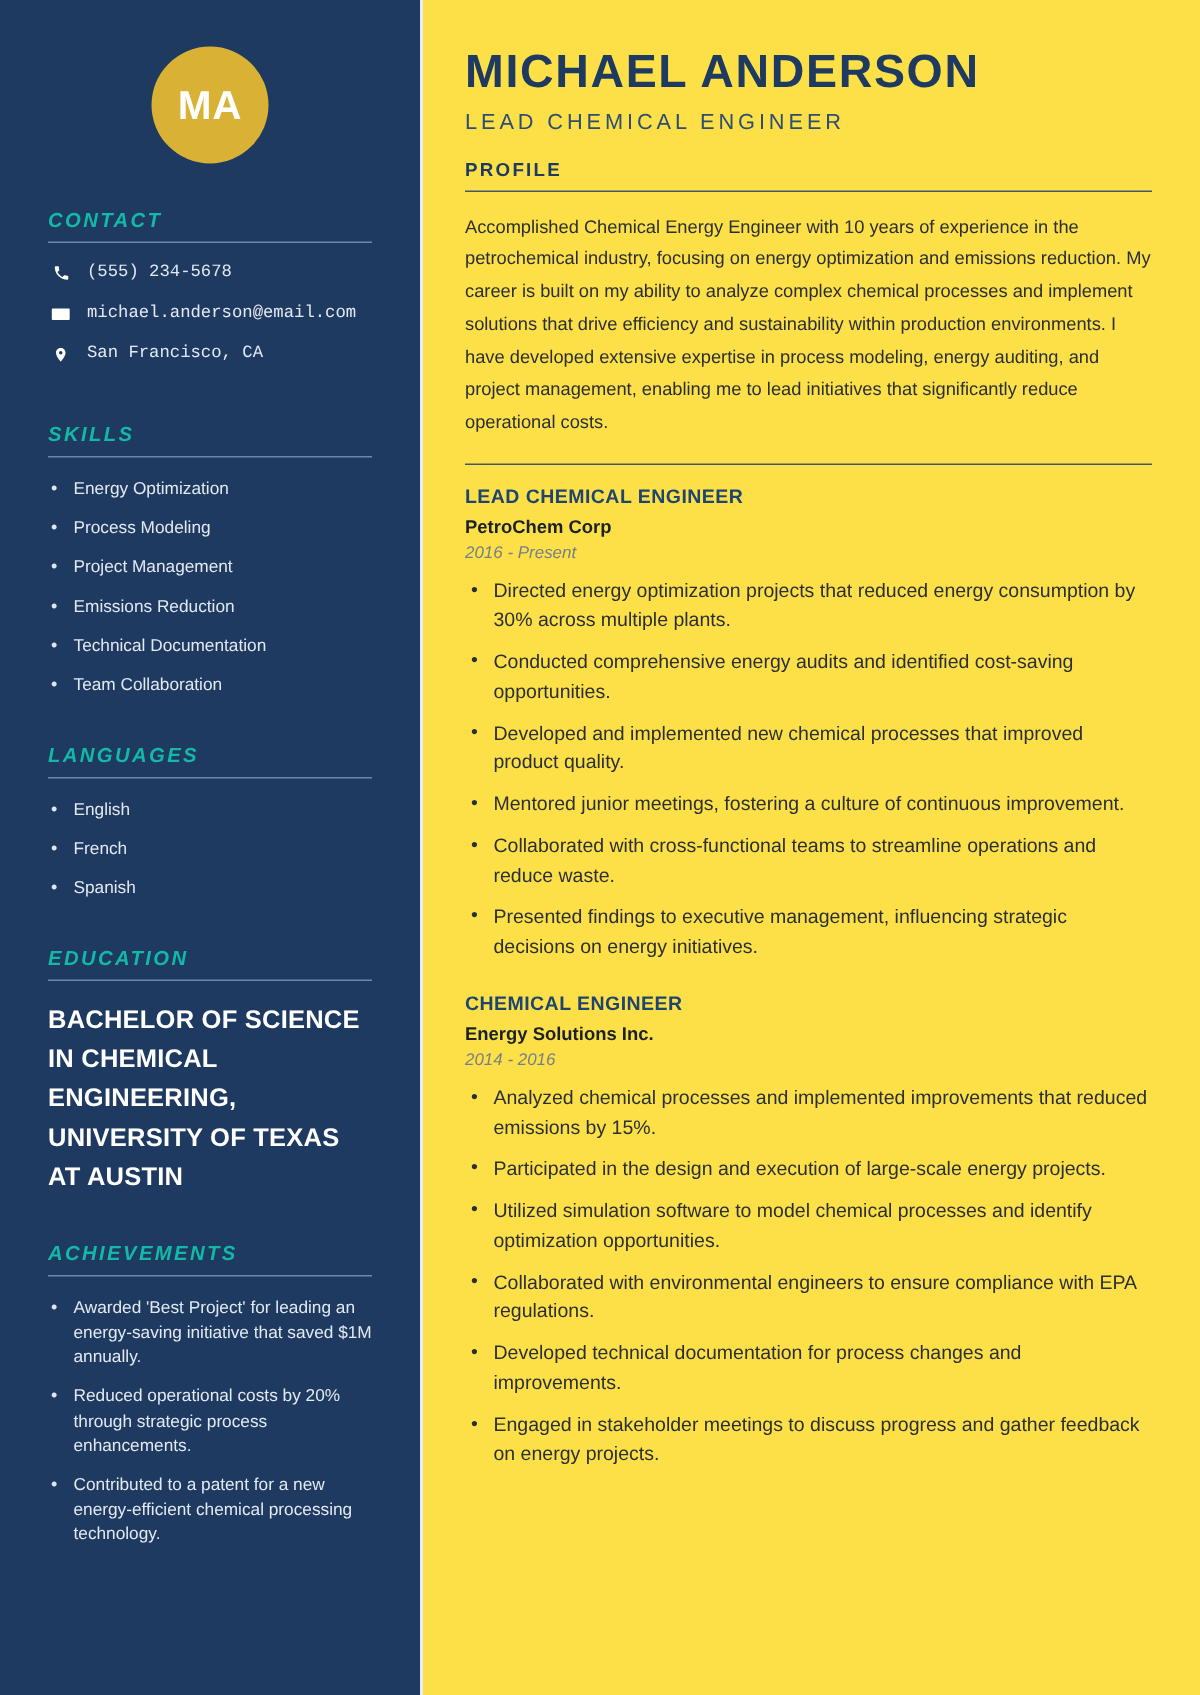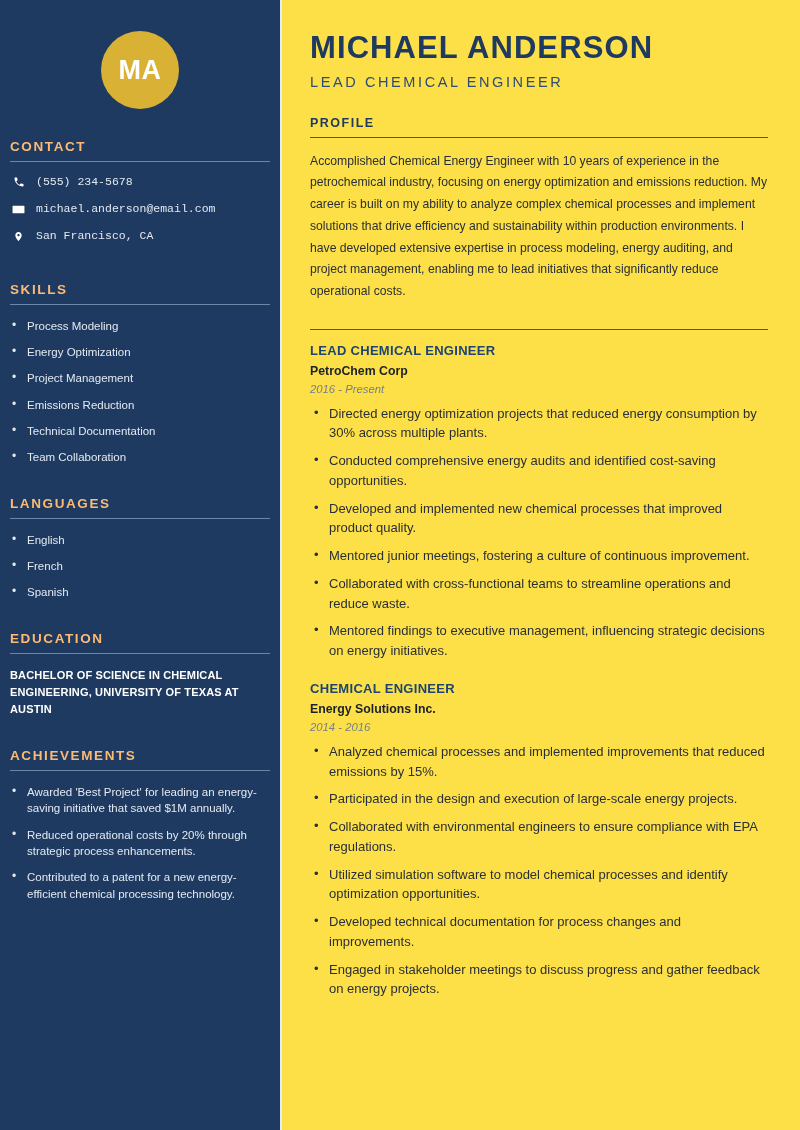--- a/index.html
+++ b/index.html
@@ -16,21 +16,21 @@
     overflow: hidden;
   }
 
   
   .sidebar {
     width: 280px;
     min-width: 280px;
     height: 1130px;
     background: #1e3a60;
     color: #ffffff;
-    padding: 0 10px;
+    padding: 0 32px;
     position: relative;
   }
 
   .avatar-wrap {
     display: flex;
     justify-content: center;
     padding-top: 31px;
   }
 
   .avatar {
@@ -46,22 +46,23 @@
     font-weight: bold;
     letter-spacing: 0.5px;
   }
 
   .side-section { margin-top: 0; }
 
   .side-heading {
     font-size: 13.5px;
     font-weight: bold;
     letter-spacing: 1.6px;
-    color: #fdba74;
+    color: #14b8a6;
     margin-bottom: 7px;
+    font-style: italic;
   }
 
   .side-rule {
     height: 1px;
     background: #6f87a6;
     margin-bottom: 13px;
   }
 
   .contact-list { list-style: none; font-family: Liberation Mono, monospace; }
 
@@ -101,21 +102,21 @@
   .side-list li::before {
     content: "\2022";
     position: absolute;
     left: 2px;
     top: -1px;
     font-size: 12px;
     color: #dfe6ef;
   }
 
   .edu-text {
-    font-size: 11px;
+    font-size: 17px;
     font-weight: bold;
     color: #ffffff;
     line-height: 1.55;
     letter-spacing: 0.15px;
   }
 
   .gap-lg { height: 30px; }
   .gap-md { height: 26px; }
   .gap-sm { height: 20px; }
 
@@ -136,21 +137,21 @@
     line-height: 1.15;
   }
 
   .job-subtitle {
     font-size: 14.5px;
     color: #2d4d73;
     letter-spacing: 2.6px;
     margin-top: 8px;
   }
 
-  .main-section { margin-top: 26px; }
+  .main-section { margin-top: 16px; }
 
   .main-heading {
     font-size: 12.5px;
     font-weight: bold;
     color: #1e3a60;
     letter-spacing: 1.5px;
     margin-bottom: 7px;
   }
 
   .main-rule {
@@ -255,22 +256,22 @@
 
     </ul>
   </section>
 
   <div class="gap-md"></div>
 
   <section class="side-section">
     <div class="side-heading">SKILLS</div>
     <div class="side-rule"></div>
     <ul class="side-list">
+      <li>Energy Optimization</li>
       <li>Process Modeling</li>
-      <li>Energy Optimization</li>
       <li>Project Management</li>
       <li>Emissions Reduction</li>
       <li>Technical Documentation</li>
       <li>Team Collaboration</li>
     </ul>
   </section>
 
   <div class="gap-sm"></div>
 
   <section class="side-section">
@@ -324,33 +325,33 @@
     <div class="job-block">
       <div class="job-title">LEAD CHEMICAL ENGINEER</div>
       <div class="job-company">PetroChem Corp</div>
       <div class="job-dates">2016 - Present</div>
       <ul class="job-bullets">
         <li>Directed energy optimization projects that reduced energy consumption by 30% across multiple plants.</li>
         <li>Conducted comprehensive energy audits and identified cost-saving opportunities.</li>
         <li>Developed and implemented new chemical processes that improved product quality.</li>
         <li>Mentored junior meetings, fostering a culture of continuous improvement.</li>
         <li>Collaborated with cross-functional teams to streamline operations and reduce waste.</li>
-        <li>Mentored findings to executive management, influencing strategic decisions on energy initiatives.</li>
+        <li>Presented findings to executive management, influencing strategic decisions on energy initiatives.</li>
       </ul>
     </div>
 
     <div class="job-block">
       <div class="job-title">CHEMICAL ENGINEER</div>
       <div class="job-company">Energy Solutions Inc.</div>
       <div class="job-dates">2014 - 2016</div>
       <ul class="job-bullets">
         <li>Analyzed chemical processes and implemented improvements that reduced emissions by 15%.</li>
         <li>Participated in the design and execution of large-scale energy projects.</li>
+        <li>Utilized simulation software to model chemical processes and identify optimization opportunities.</li>
         <li>Collaborated with environmental engineers to ensure compliance with EPA regulations.</li>
-        <li>Utilized simulation software to model chemical processes and identify optimization opportunities.</li>
         <li>Developed technical documentation for process changes and improvements.</li>
         <li>Engaged in stakeholder meetings to discuss progress and gather feedback on energy projects.</li>
       </ul>
     </div>
 
   </section>
 
 </main>
 
 </body></html>

